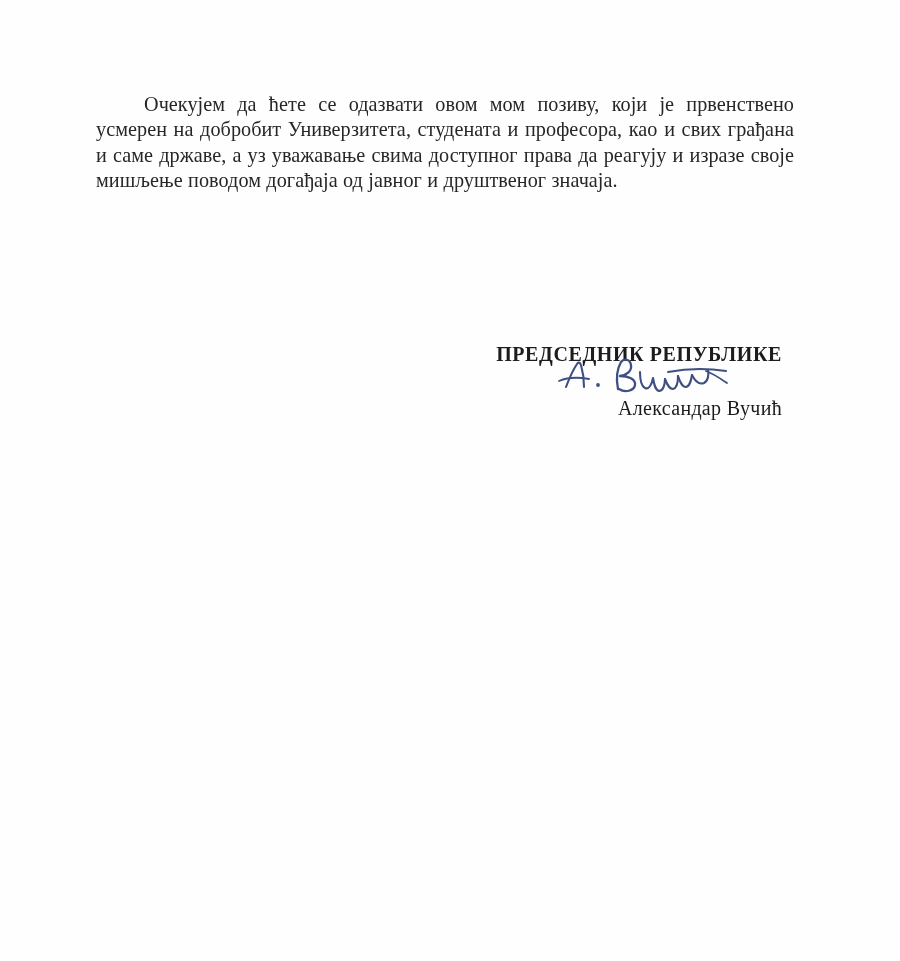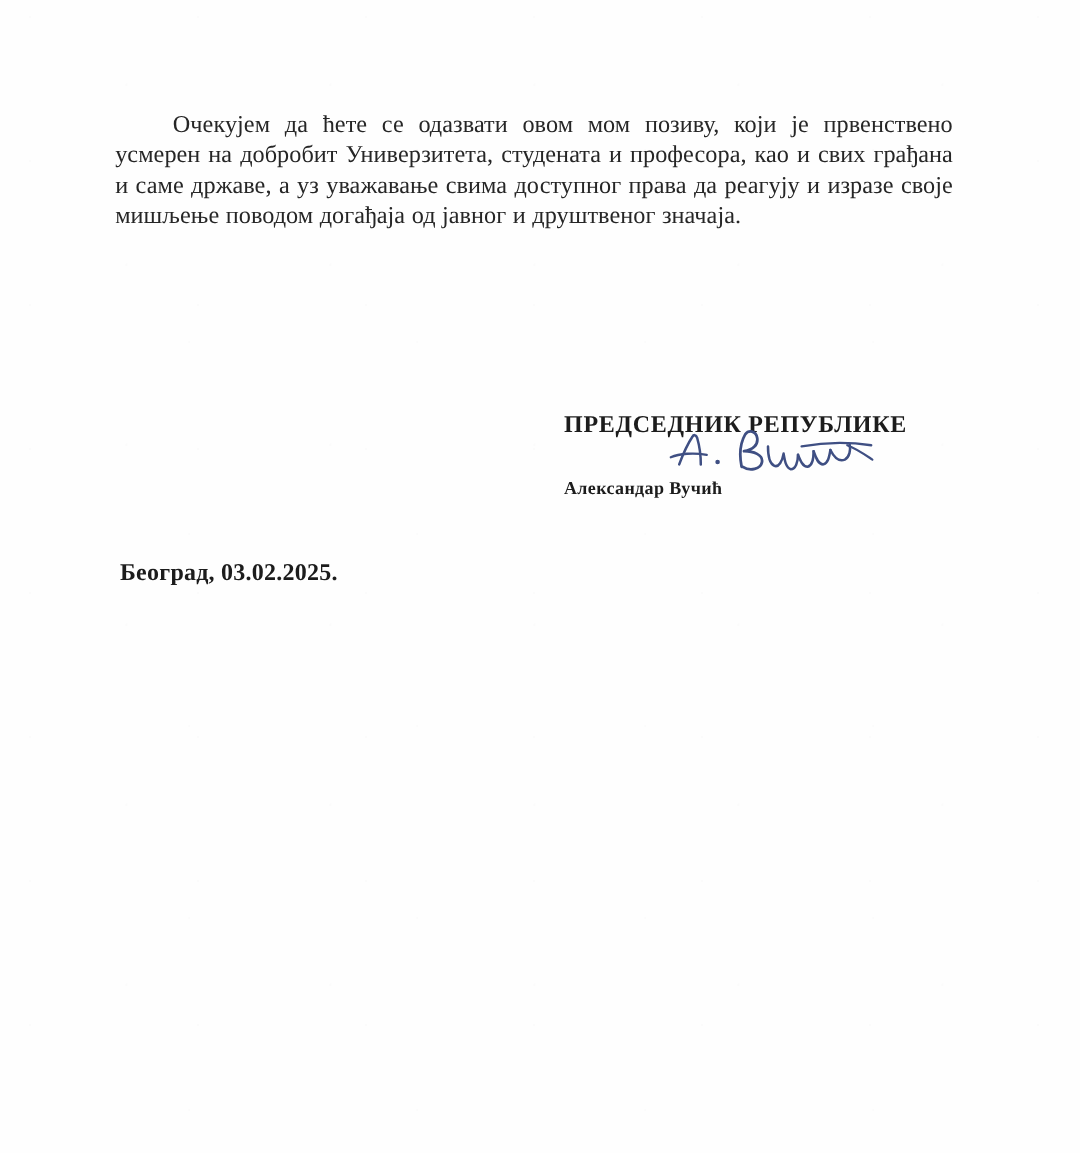--- a/index.html
+++ b/index.html
@@ -50,21 +50,21 @@
   p.body-para:last-of-type {
     margin-bottom: 0;
   }
 
   
   .signature-block {
     position: absolute;
     left: 470px;
     top: 342px;
     width: 312px;
-    text-align: left;
+    text-align: right;
   }
   .sign-title {
     font-size: 20px;
     font-weight: bold;
     letter-spacing: 0.6px;
     line-height: 24px;
     color: #1c1c1c;
     white-space: nowrap;
   }
   .sign-wrap {
@@ -73,22 +73,22 @@
   }
   .signature-mark {
     position: absolute;
     left: 78px;
     top: -12px;
     width: 200px;
     height: 46px;
     pointer-events: none;
   }
   .sign-name {
-    font-size: 15px;
-    font-weight: bold;
+    font-size: 20px;
+    font-weight: normal;
     letter-spacing: 0.3px;
     line-height: 24px;
     color: #1c1c1c;
     margin-top: -4px;
     white-space: nowrap;
   }
 
   
   .place-date {
     position: absolute;
@@ -132,15 +132,14 @@
           <path d="M120 18 C136 15, 158 14, 178 17" stroke-width="2.0"></path>
           <path d="M158 17 C166 20, 173 25, 179 29" stroke-width="1.8"></path>
         </g>
       </svg>
 
     </div>
 
     <div class="sign-name">Александар Вучић</div>
   </div>
 
-  <div class="place-date">Београд, 03.02.2025.</div>
 
 </div>
 
 </body></html>

